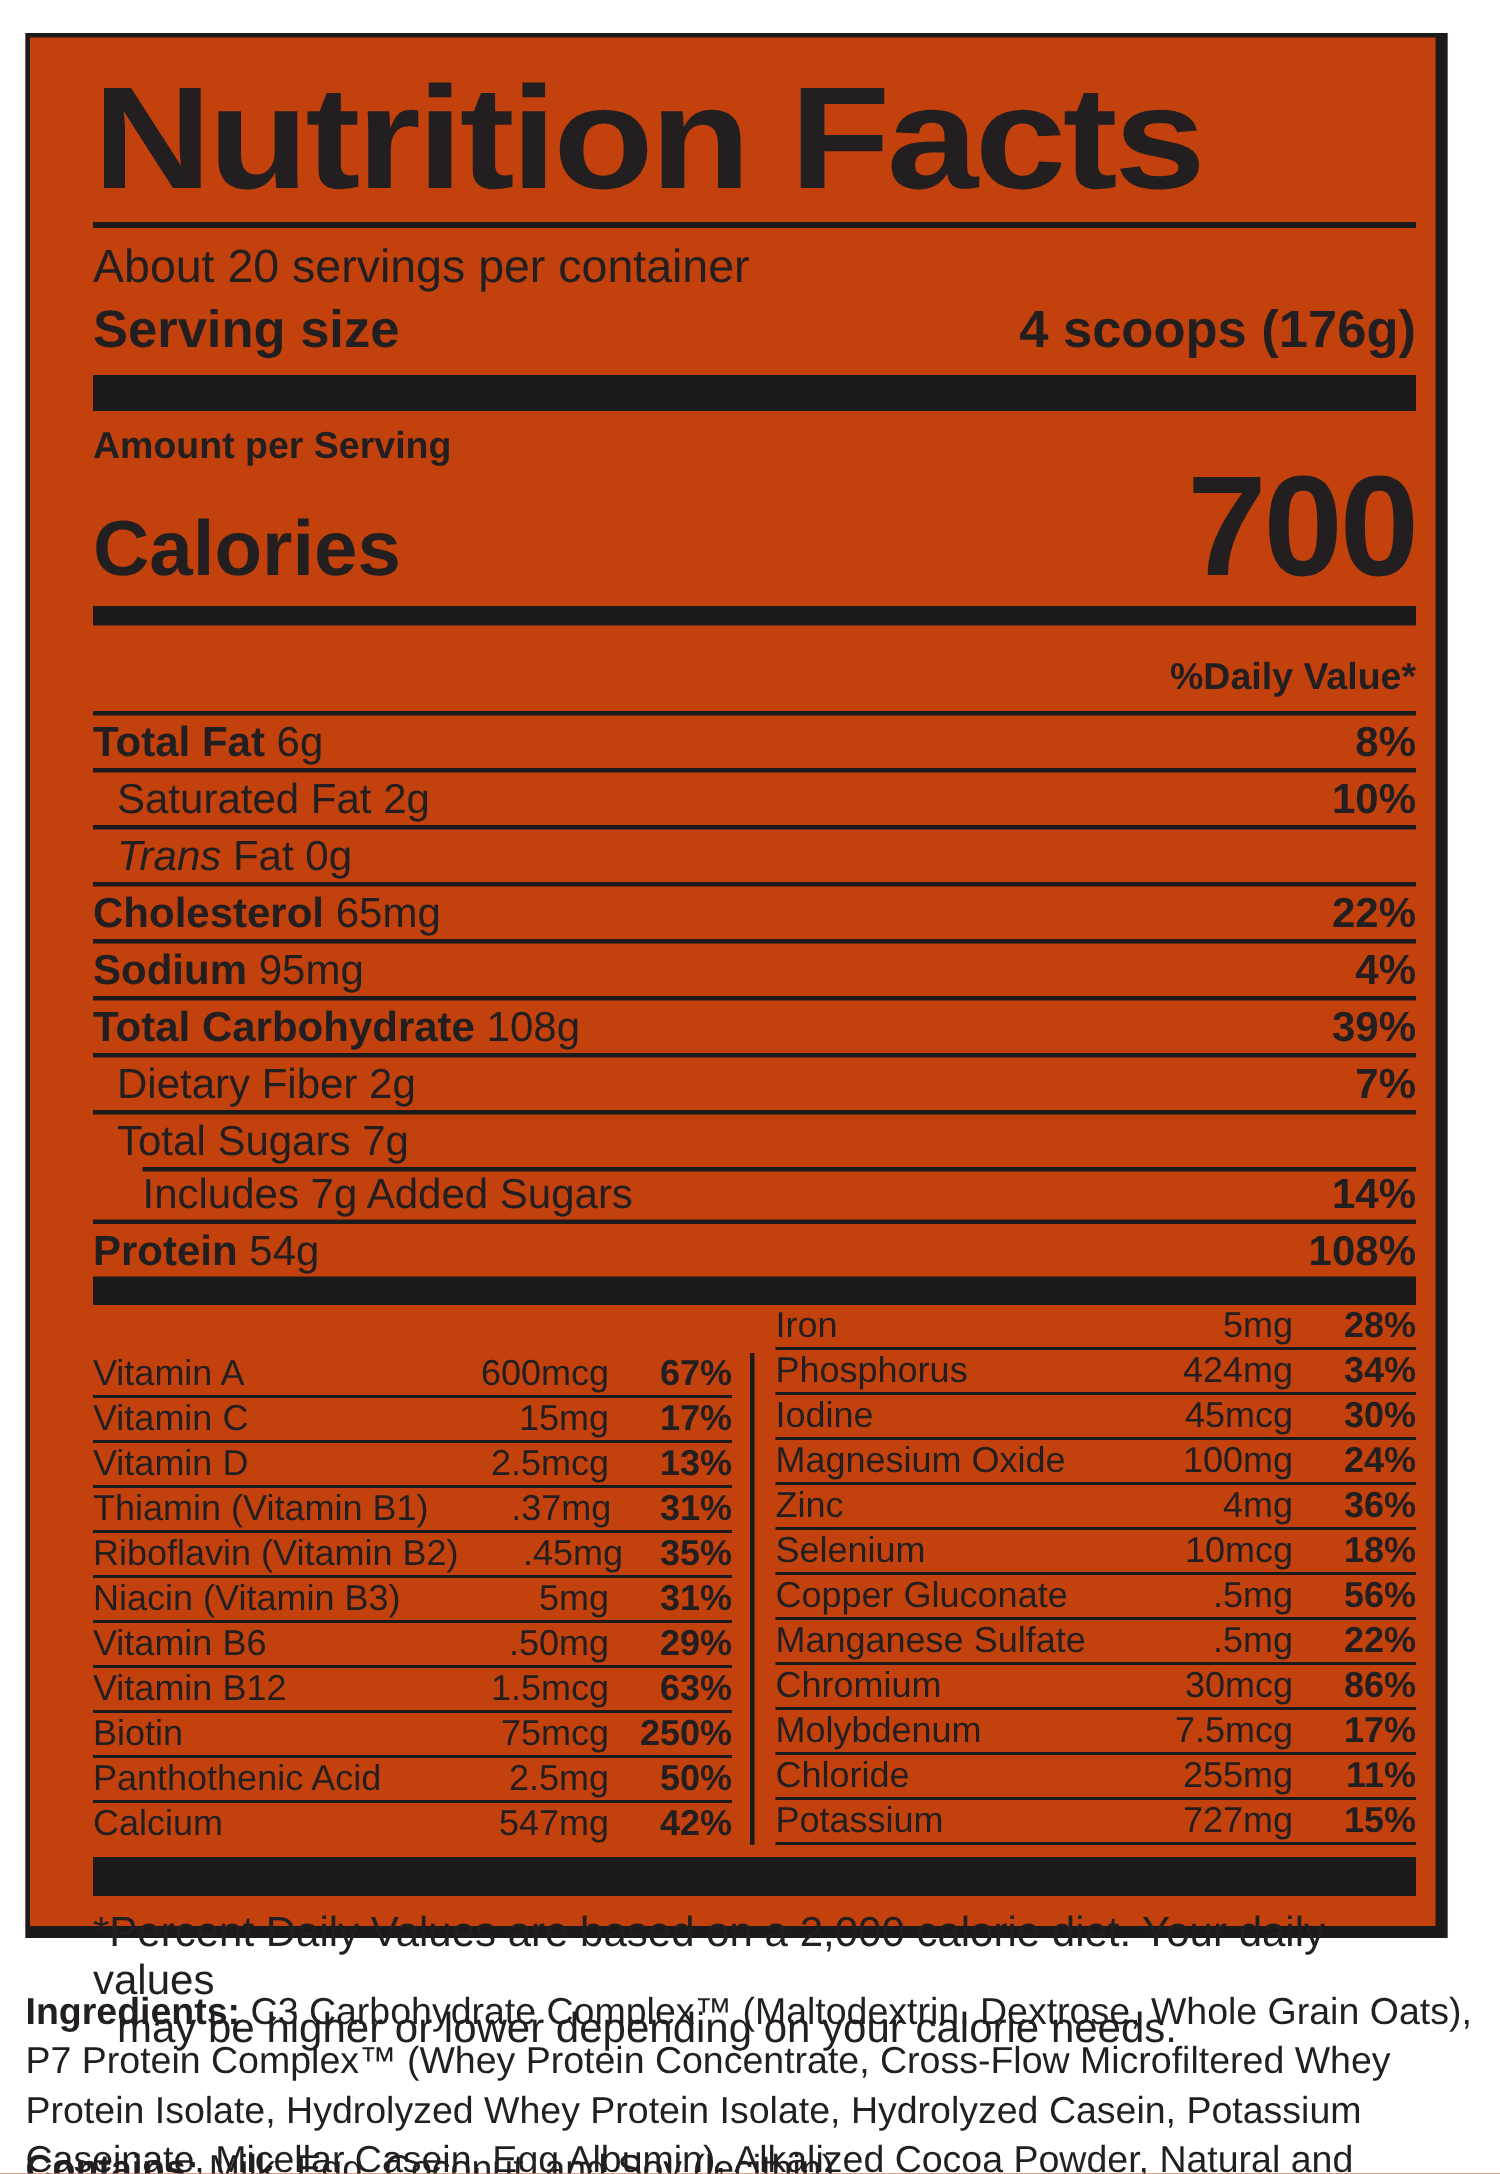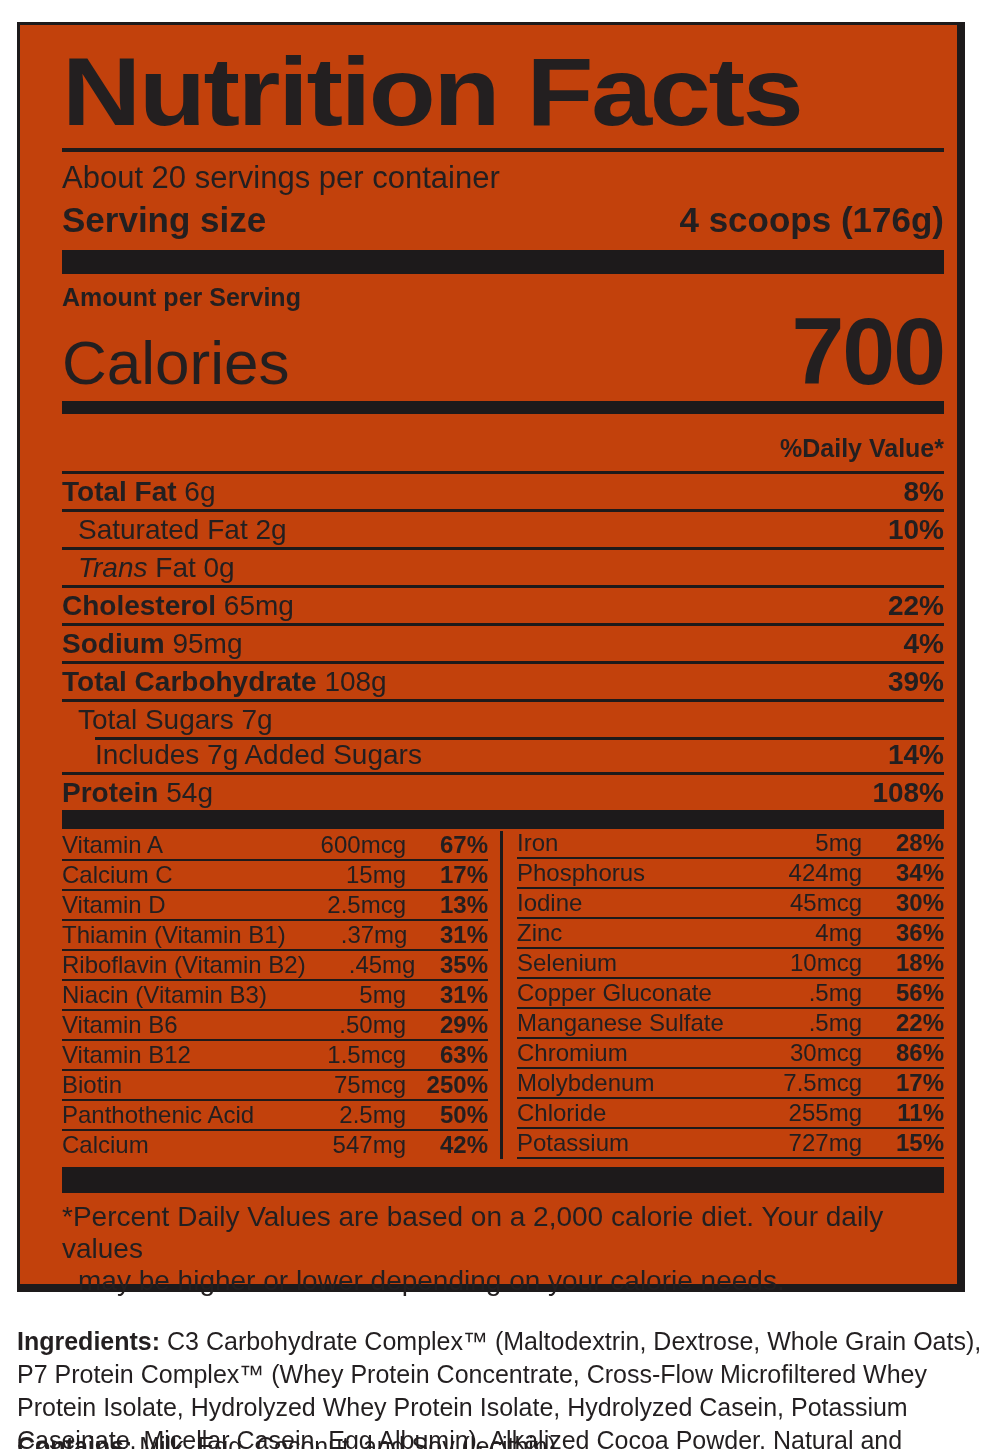--- a/index.html
+++ b/index.html
@@ -33,21 +33,21 @@
   .bar{background:#1d1a1b;}
   .bar-1{height:24px;}
   .bar-2{height:13px;margin-top:4px;}
   .bar-3{height:19px;}
   .bar-4{height:26px;margin-top:8px;}
   .aps{font-size:25px;font-weight:bold;line-height:30px;margin-top:8px;}
   .calories-row{
     display:flex;justify-content:space-between;align-items:baseline;
     margin-top:0;
   }
-  .calories-word{font-size:62px;font-weight:normal;line-height:68px;}
+  .calories-word{font-size:52px;font-weight:bold;line-height:68px;}
   .calories-value{font-size:95px;font-weight:bold;line-height:78px;letter-spacing:-2px;}
   .dv-header{font-size:25px;font-weight:bold;text-align:right;padding:20px 0 8px;}
   
   .n-row{
     position:relative;
     display:flex;justify-content:space-between;align-items:baseline;
     border-top:3px solid #1d1a1b;
     font-size:28px;line-height:31px;padding:2px 0 2px;gap:20px;
   }
   .n-row .n-text{white-space:nowrap;}
@@ -125,20 +125,24 @@
       </div>
       <div class="n-row indent-0">
         <span class="n-text"><b>Sodium</b> 95mg</span>
         <span class="n-dv">4%</span>
       </div>
       <div class="n-row indent-0">
         <span class="n-text"><b>Total Carbohydrate</b> 108g</span>
         <span class="n-dv">39%</span>
       </div>
       <div class="n-row indent-1">
+        <span class="n-text"><span>Dietary Fiber</span> 2g</span>
+        <span class="n-dv">7%</span>
+      </div>
+      <div class="n-row indent-1">
         <span class="n-text"><span>Total Sugars</span> 7g</span>
         <span class="n-dv"></span>
       </div>
       <div class="n-row indent-2 rule-indent">
         <span class="n-text"><span>Includes 7g Added Sugars</span></span>
         <span class="n-dv">14%</span>
       </div>
       <div class="n-row indent-0">
         <span class="n-text"><b>Protein</b> 54g</span>
         <span class="n-dv">108%</span>
@@ -148,21 +152,21 @@
   <div class="bar bar-3"></div>
 
   <div class="micro-table">
     <div class="micro-col left" id="micros-left">
         <div class="m-row">
           <span class="m-name">Vitamin A</span>
           <span class="m-amt">600mcg</span>
           <span class="m-dv">67%</span>
         </div>
         <div class="m-row">
-          <span class="m-name">Calcium C</span>
+          <span class="m-name">Vitamin C</span>
           <span class="m-amt">15mg</span>
           <span class="m-dv">17%</span>
         </div>
         <div class="m-row">
           <span class="m-name">Vitamin D</span>
           <span class="m-amt">2.5mcg</span>
           <span class="m-dv">13%</span>
         </div>
         <div class="m-row">
           <span class="m-name">Thiamin (Vitamin B1)</span>
@@ -215,20 +219,25 @@
           <span class="m-name">Phosphorus</span>
           <span class="m-amt">424mg</span>
           <span class="m-dv">34%</span>
         </div>
         <div class="m-row">
           <span class="m-name">Iodine</span>
           <span class="m-amt">45mcg</span>
           <span class="m-dv">30%</span>
         </div>
         <div class="m-row">
+          <span class="m-name">Magnesium Oxide</span>
+          <span class="m-amt">100mg</span>
+          <span class="m-dv">24%</span>
+        </div>
+        <div class="m-row">
           <span class="m-name">Zinc</span>
           <span class="m-amt">4mg</span>
           <span class="m-dv">36%</span>
         </div>
         <div class="m-row">
           <span class="m-name">Selenium</span>
           <span class="m-amt">10mcg</span>
           <span class="m-dv">18%</span>
         </div>
         <div class="m-row">

